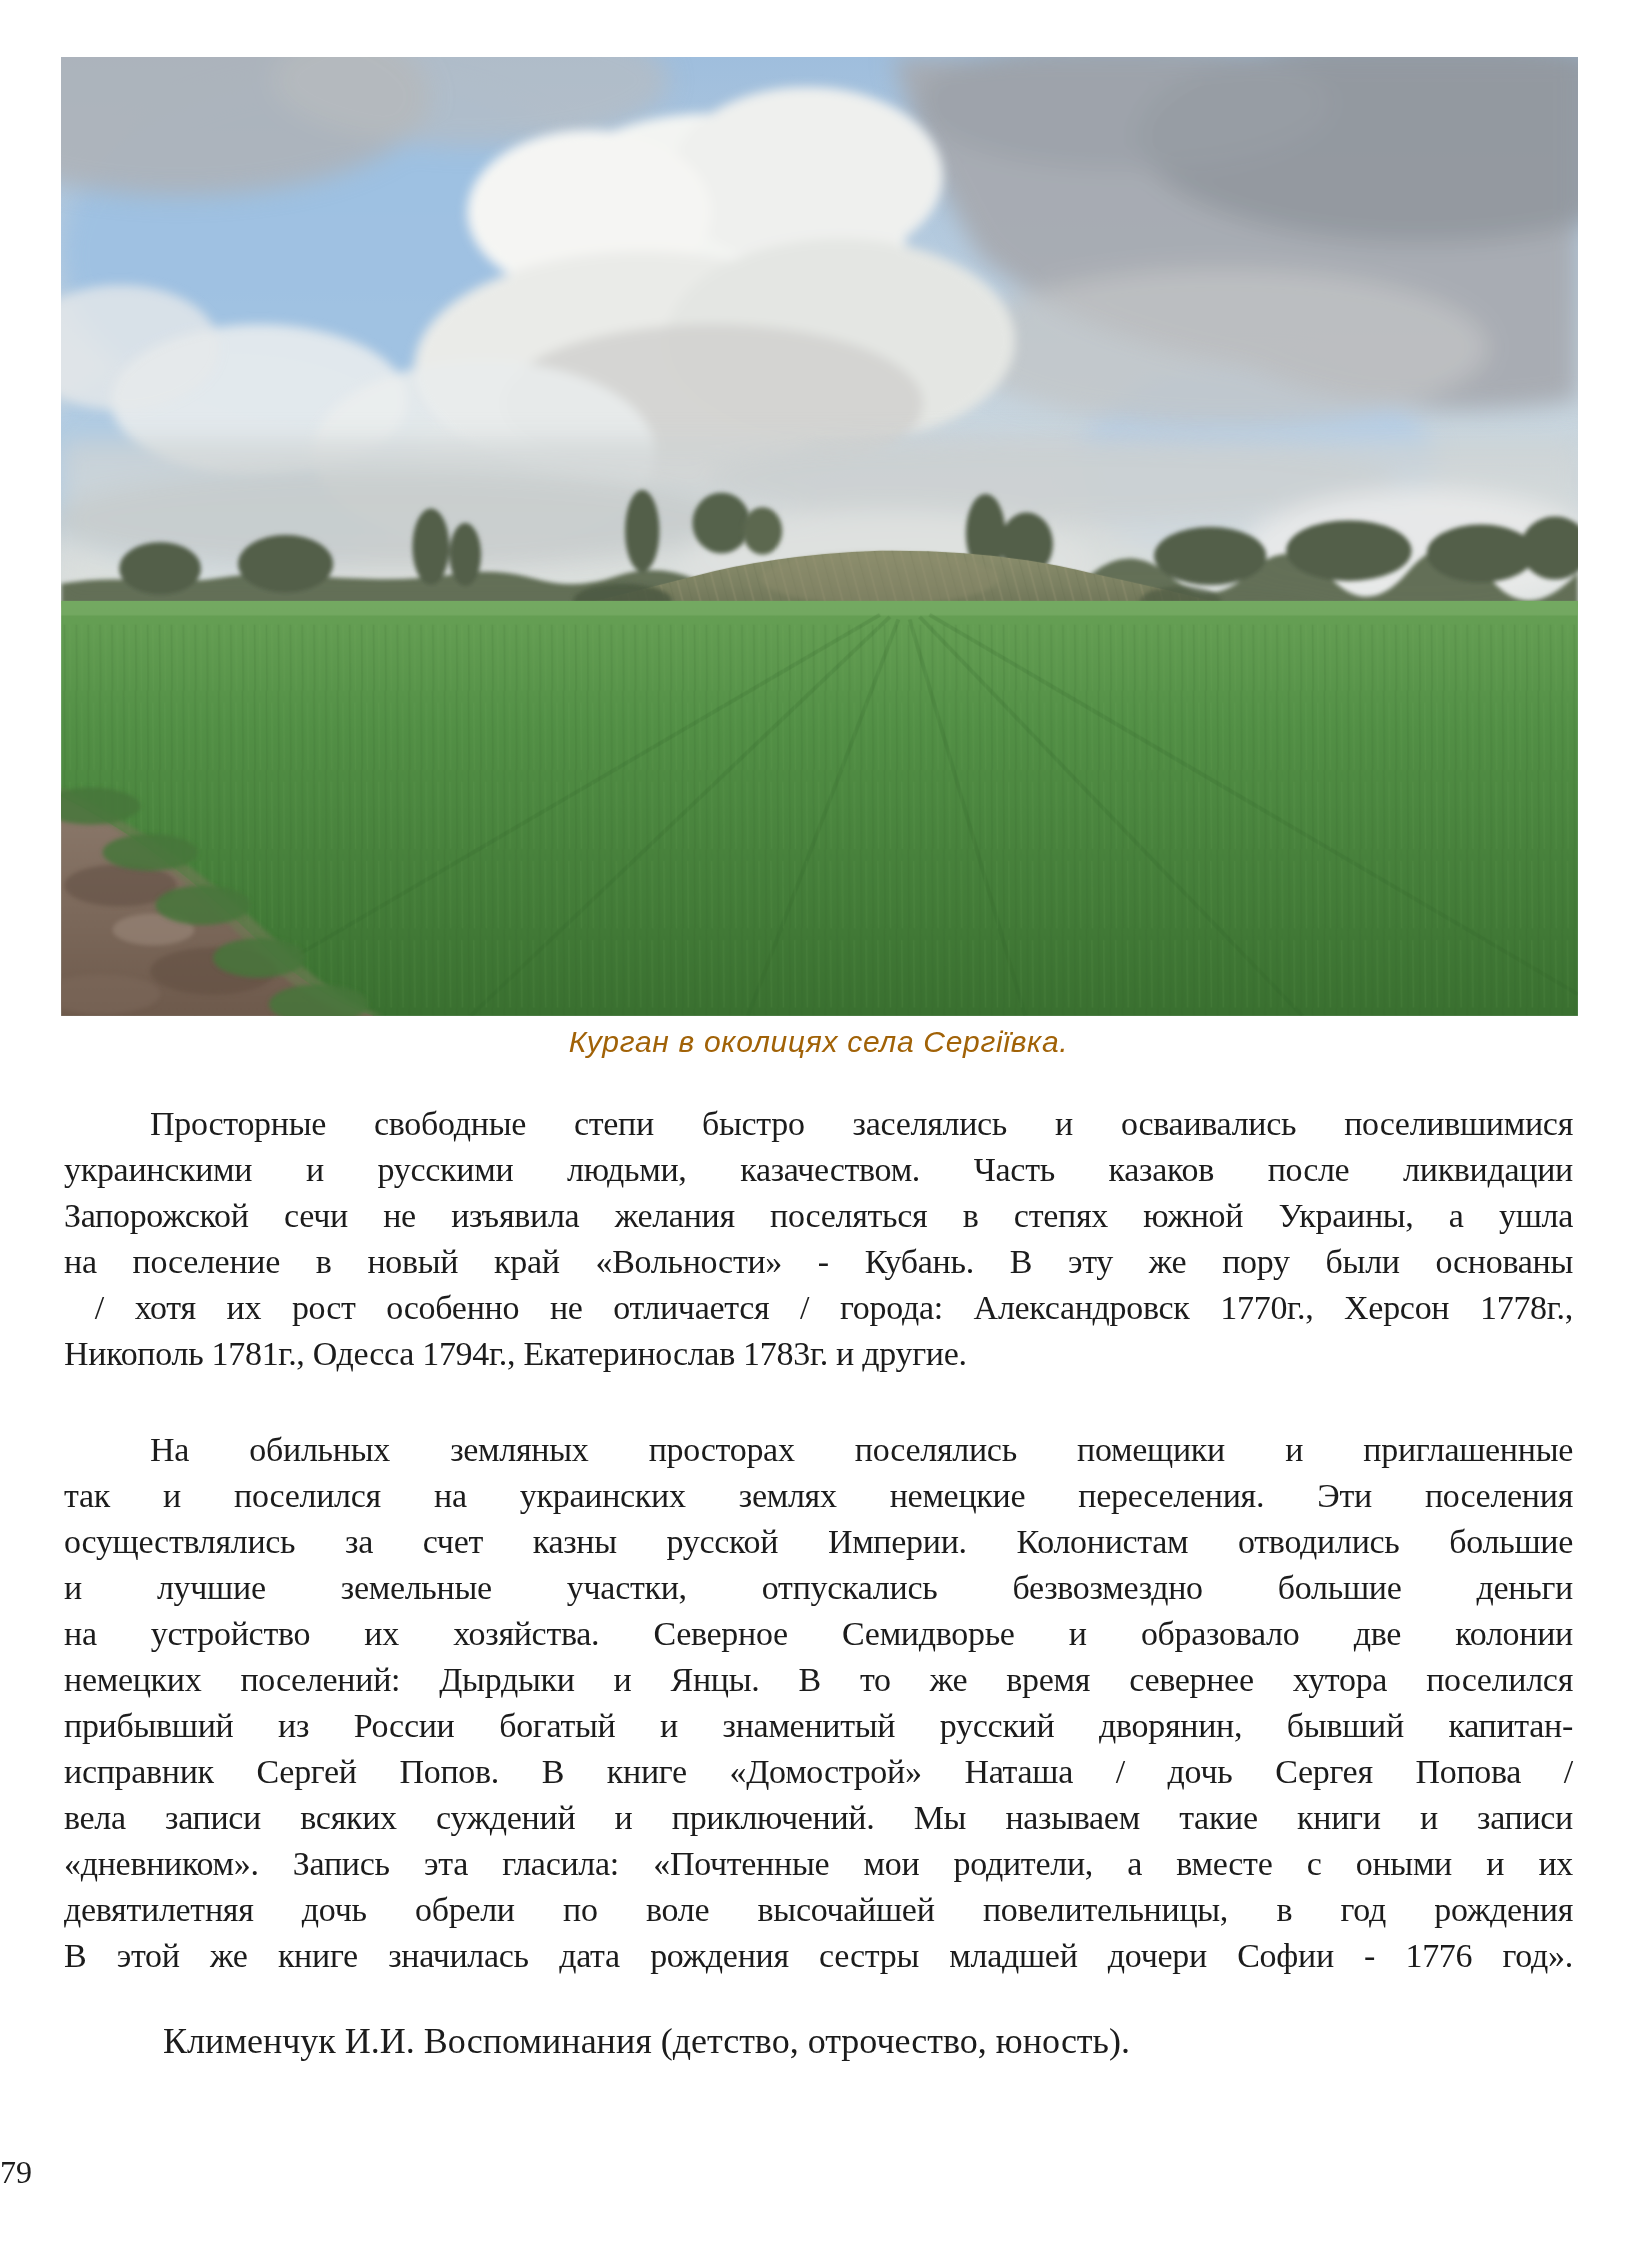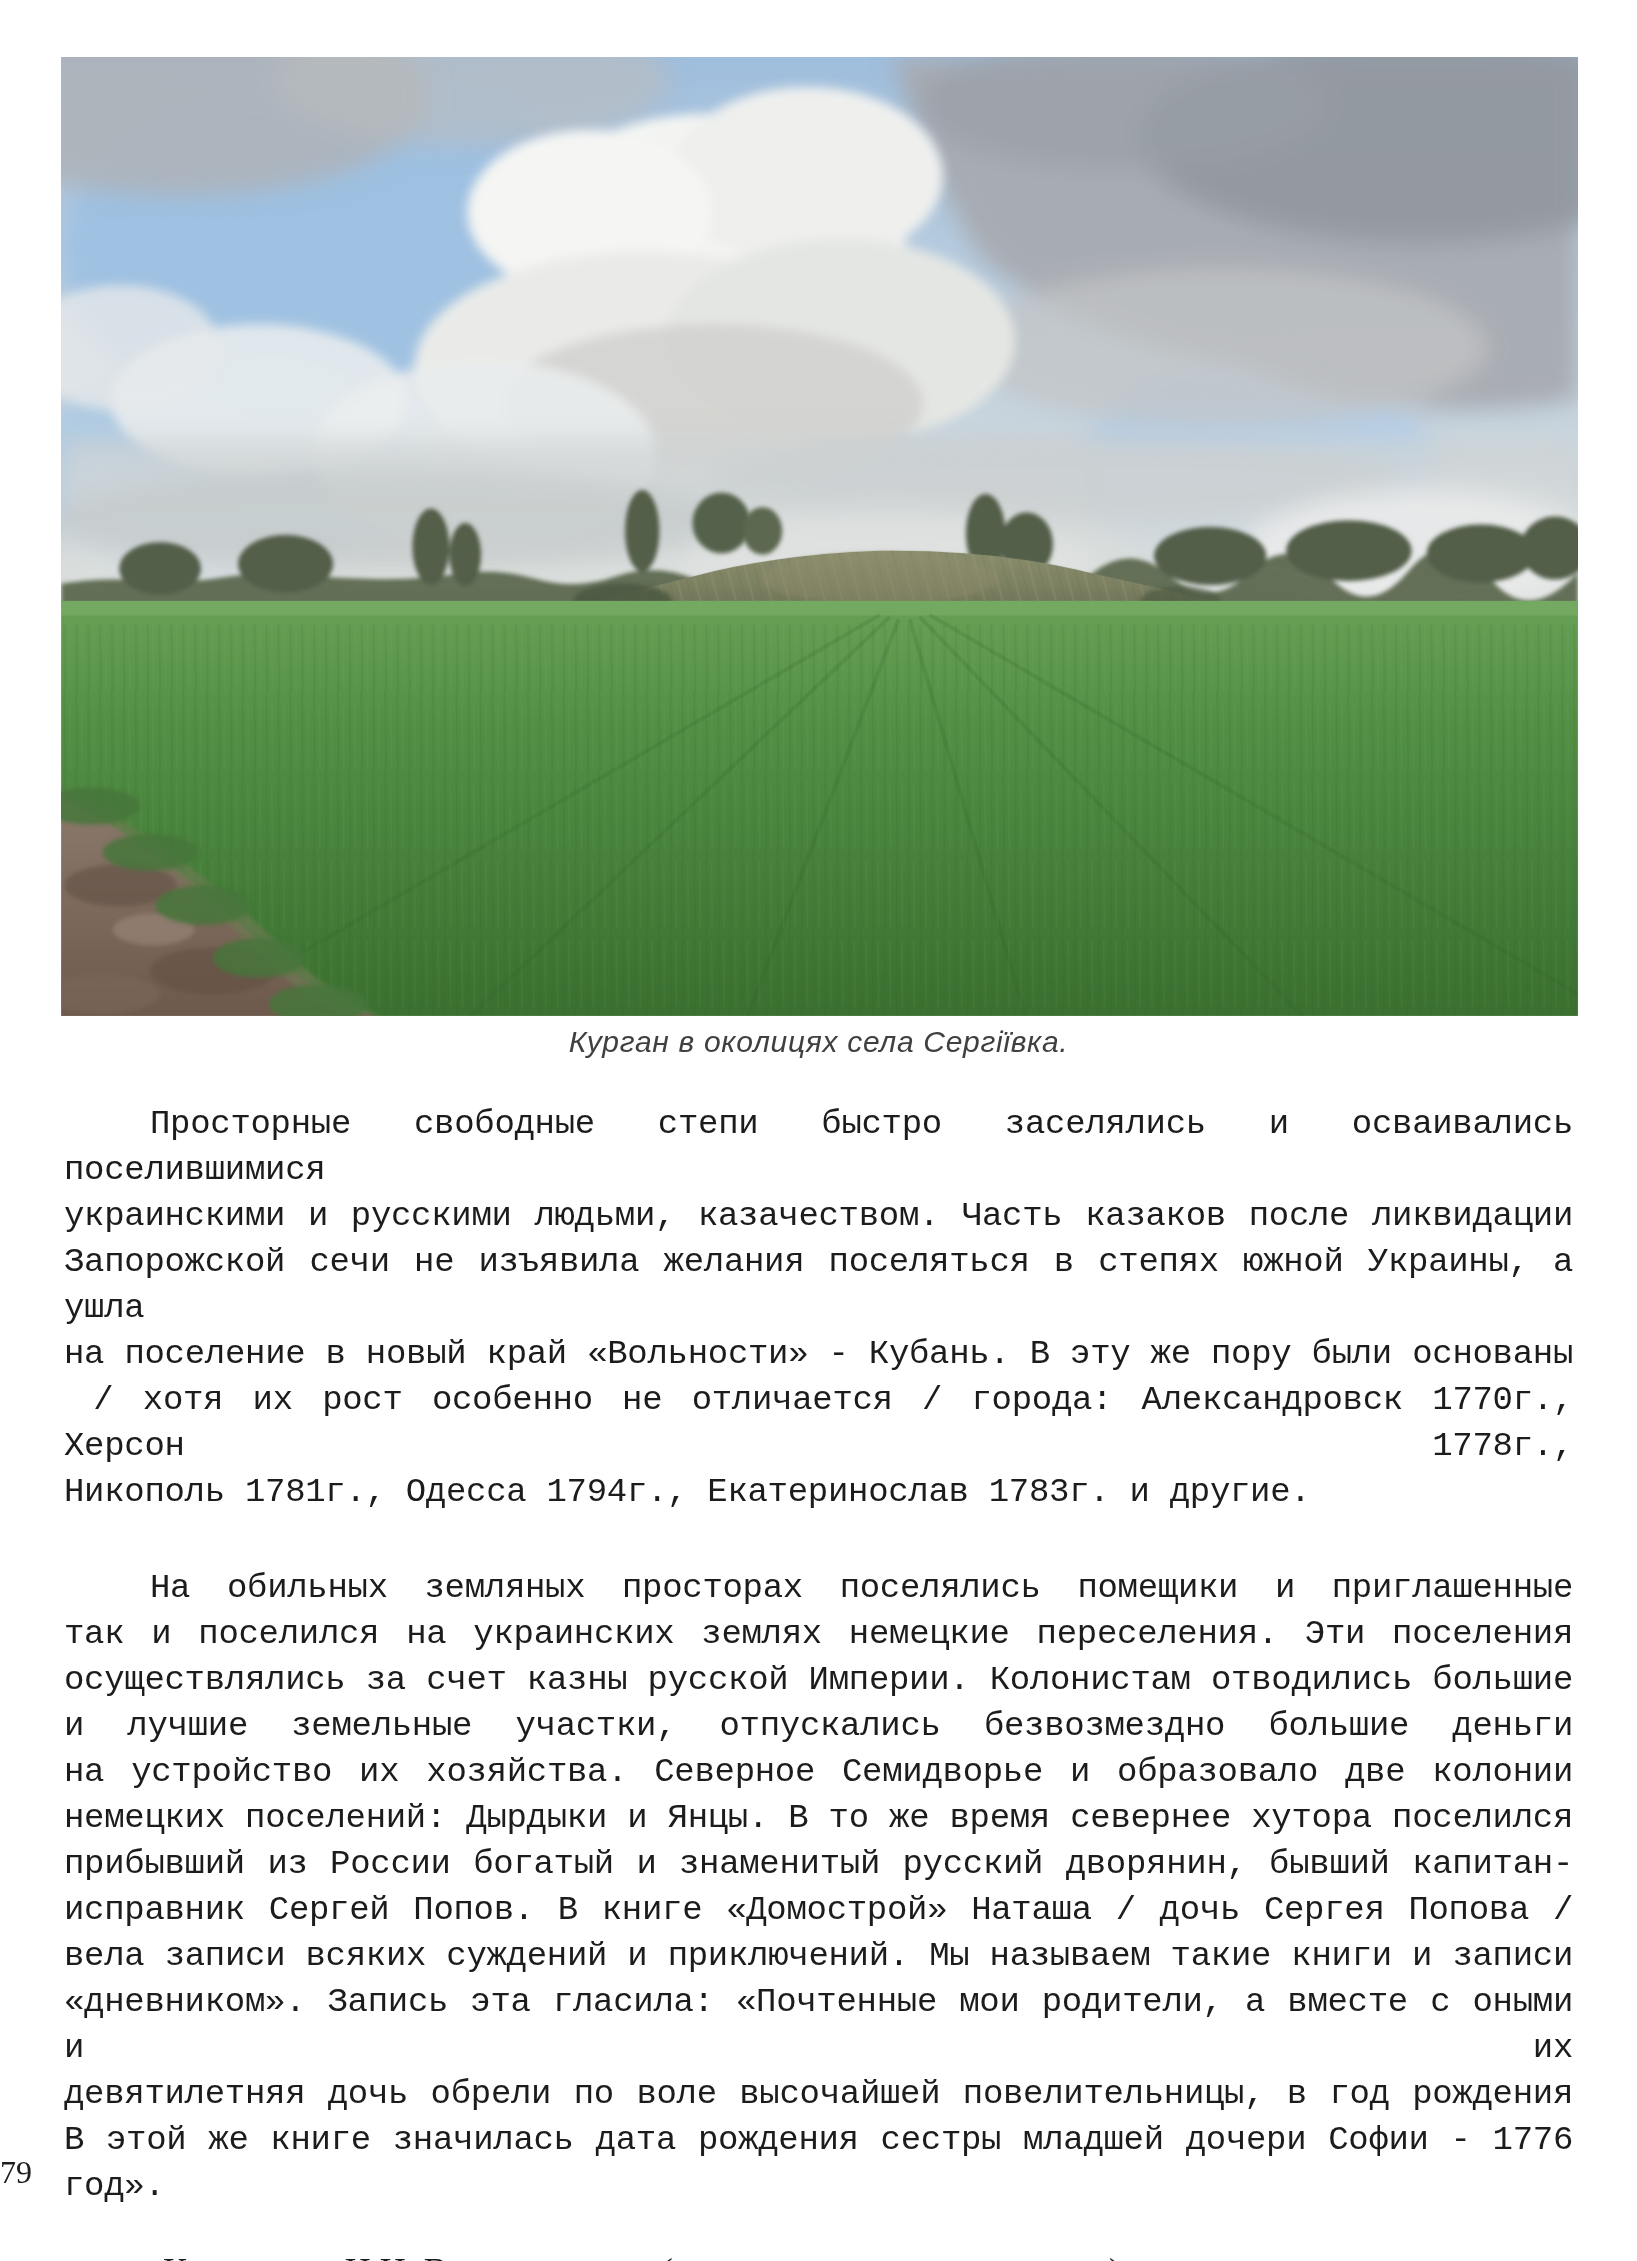--- a/index.html
+++ b/index.html
@@ -26,33 +26,33 @@
   .caption {
     position: absolute;
     left: 0;
     top: 1025px;
     width: 100%;
     text-align: center;
     font-family: "Liberation Sans", sans-serif;
     font-style: italic;
     font-size: 30px;
     letter-spacing: 0.7px;
-    color: #404040;
+    color: #a16207;
   }
   .textblock {
     position: absolute;
     left: 64px;
     top: 1101px;
     width: 1509px;
     font-size: 34px;
     line-height: 46px;
     letter-spacing: -0.3px;
   }
   .paragraph + .paragraph { margin-top: 50px; }
-  .tline { text-align: justify; text-align-last: justify; font-family: Liberation Mono, monospace; }
+  .tline { text-align: justify; text-align-last: justify; }
   .tline.first { text-indent: 86px; }
   .tline.last-free { text-align-last: left; }
   .citation {
     margin-top: 42px;
     padding-left: 99px;
     font-size: 36px;
     line-height: 40px;
     letter-spacing: 0;
   }
   .pagenum {

